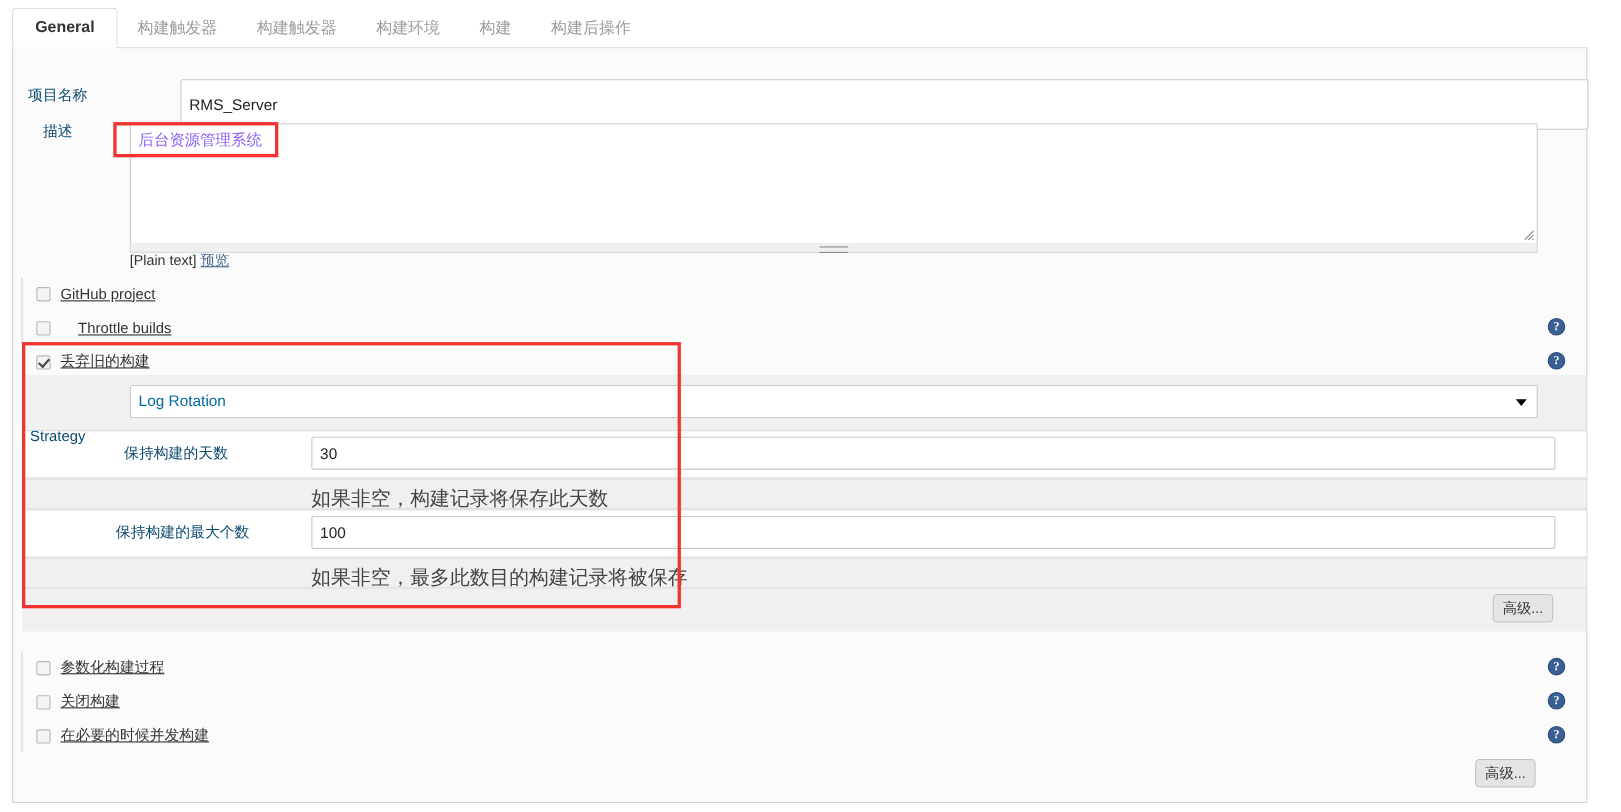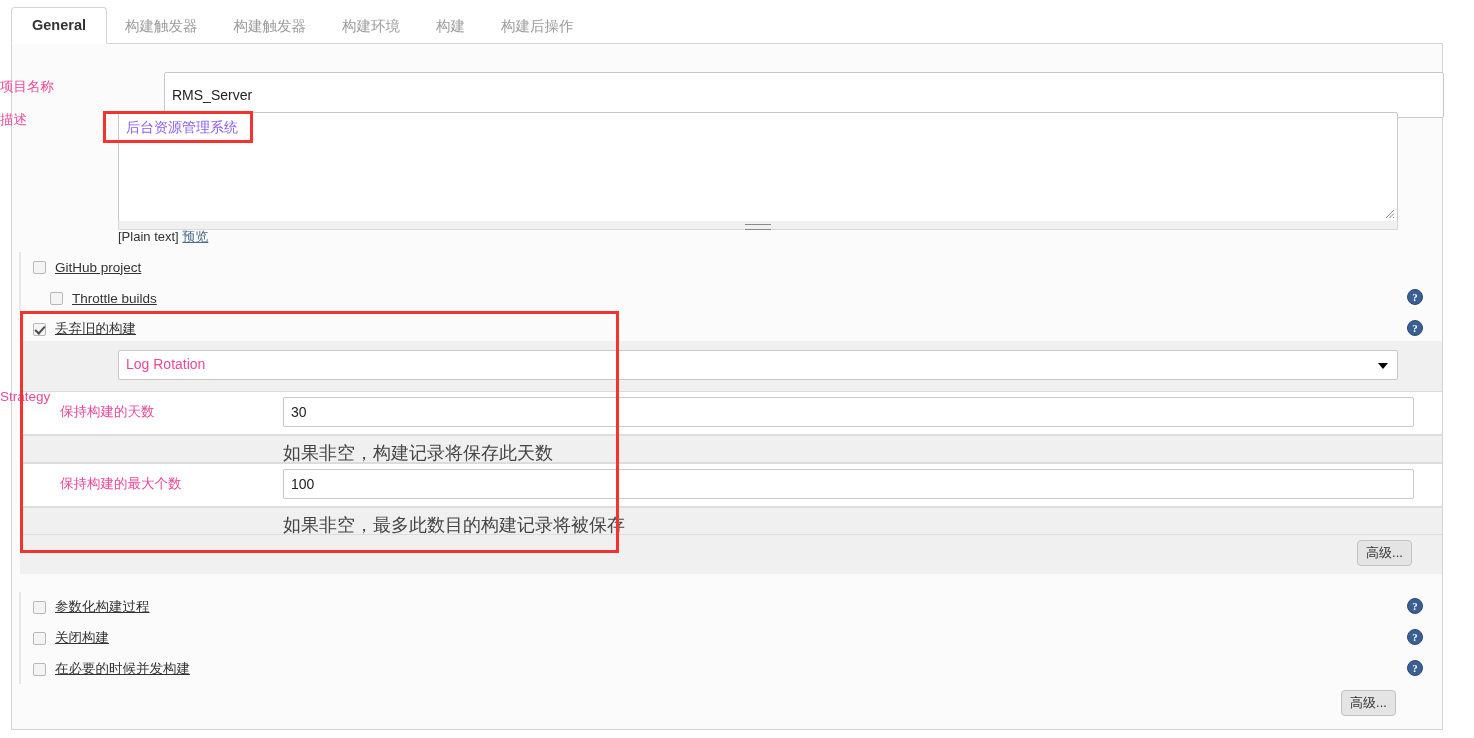--- a/index.html
+++ b/index.html
@@ -77,22 +77,22 @@
   }
 
   
   .row {
     position: absolute;
     display: flex;
     align-items: flex-start;
   }
   .rowlabel {
     font-size: 13.5px;
-    color: #ec4899;
-    text-align: left;
+    color: #0c4a6e;
+    text-align: center;
     line-height: 16px;
     white-space: nowrap;
   }
   .textfield {
     box-sizing: border-box;
     border: 1px solid #c9c9c9;
     background: #ffffff;
     font-size: 14px;
     font-family: "Liberation Sans", sans-serif;
     color: #222222;
@@ -223,21 +223,21 @@
   .stripe.white { background: #ffffff; }
   .stripe.gray  { background: #f0f0f0; }
 
   .select {
     position: absolute;
     box-sizing: border-box;
     border: 1px solid #c9c9c9;
     background: #ffffff;
     border-radius: 2px;
     font-size: 14px;
-    color: #ec4899;
+    color: #0369a1;
     padding: 4px 7px;
     line-height: 19px;
     cursor: pointer;
   }
   .select .caret {
     position: absolute;
     right: 9px; top: 50%;
     margin-top: -2px;
     width: 0; height: 0;
     border-left: 5px solid transparent;
@@ -326,21 +326,21 @@
   <div class="plainlink" style="left:118px; top:228px;">
     <span>[Plain text]</span>
     <a>预览</a>
   </div>
 
   <div class="cbrow" style="left:33px; top:257px;">
     <div class="cbox"></div>
     <div class="cblabel">GitHub project</div>
   </div>
 
-  <div class="cbrow" style="left:50px; top:288px;">
+  <div class="cbrow" style="left:33px; top:288px;gap:16px;">
     <div class="cbox"></div>
     <div class="cblabel">Throttle builds</div>
   </div>
   <div class="help" style="left:1407px; top:289px;">?</div>
 
   <div class="cbrow" style="left:33px; top:319px;">
     <div class="cbox checked"></div>
     <div class="cblabel">丢弃旧的构建</div>
   </div>
   <div class="help" style="left:1407px; top:320px;">?</div>

